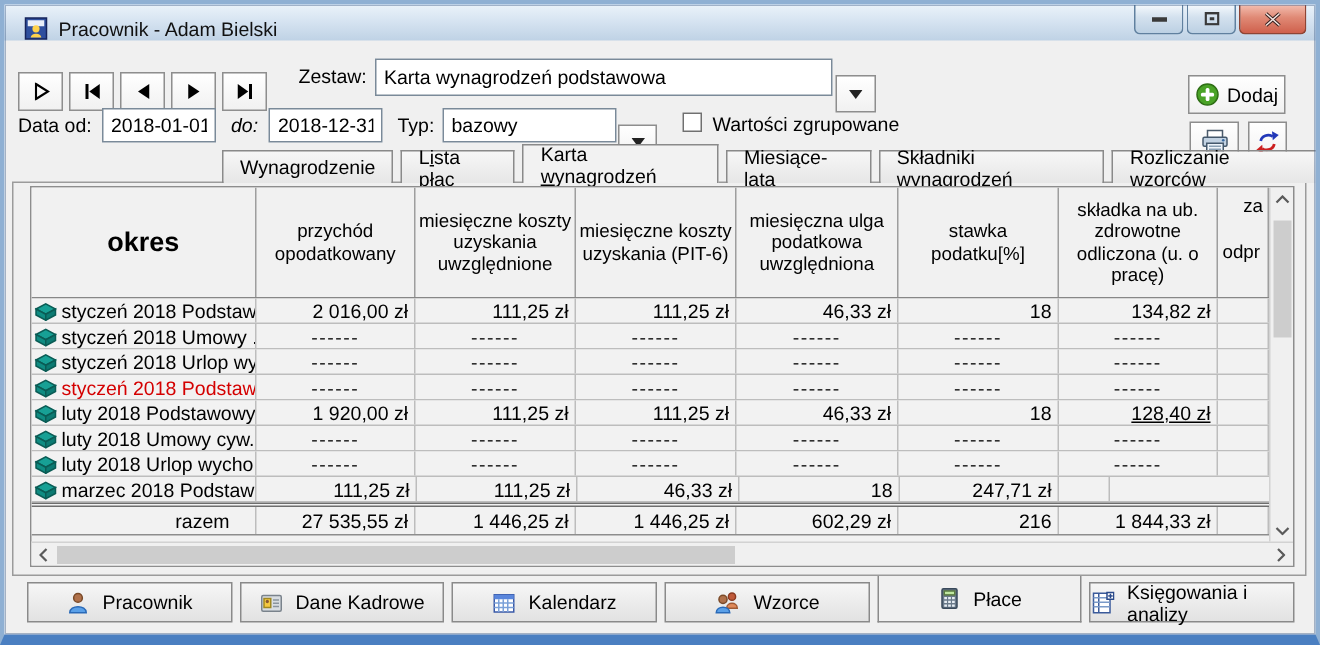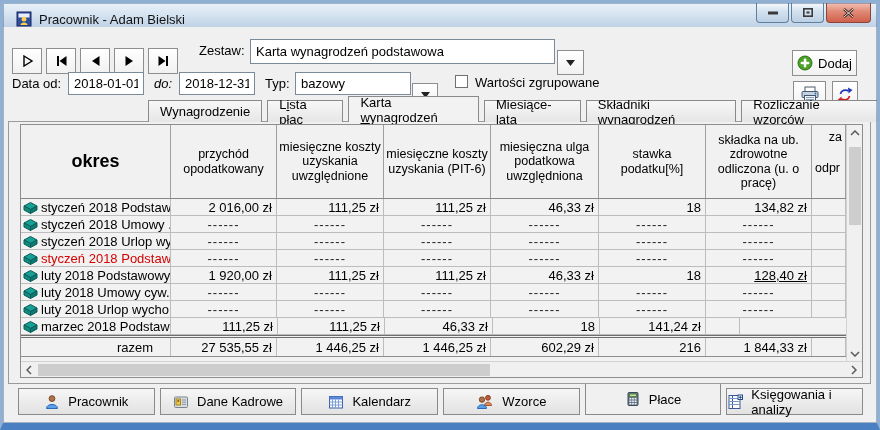--- a/index.html
+++ b/index.html
@@ -361,21 +361,21 @@
                 <path d="M1 5 L1 9 L7.5 12.5 L7.5 8.5 Z" fill="#0f8c82" stroke="#0a5c55"></path>
                 <path d="M14 5 L14 9 L7.5 12.5 L7.5 8.5 Z" fill="#0c7a72" stroke="#0a5c55"></path>
               </svg>
             </span>
             <span>marzec 2018 Podstaw...</span>
           </div>
           <div class="dcell num" style="width: 107px;">111,25 zł</div>
           <div class="dcell num" style="width: 107px;">111,25 zł</div>
           <div class="dcell num" style="width: 108px;">46,33 zł</div>
           <div class="dcell num" style="width: 107px;">18</div>
-          <div class="dcell num" style="width: 106px;">141,24 zł</div>
+          <div class="dcell num" style="width: 106px;">247,71 zł</div>
           <div class="dcell" style="width: 34px;"></div>
         </div>
         <div class="sep"></div>
         <div class="trow">
           <div class="dcell razem" style="width: 150px;">razem</div>
           <div class="dcell num" style="width: 106px;">27 535,55 zł</div>
           <div class="dcell num" style="width: 107px;">1 446,25 zł</div>
           <div class="dcell num" style="width: 107px;">1 446,25 zł</div>
           <div class="dcell num" style="width: 108px;">602,29 zł</div>
           <div class="dcell num" style="width: 107px;">216</div>

